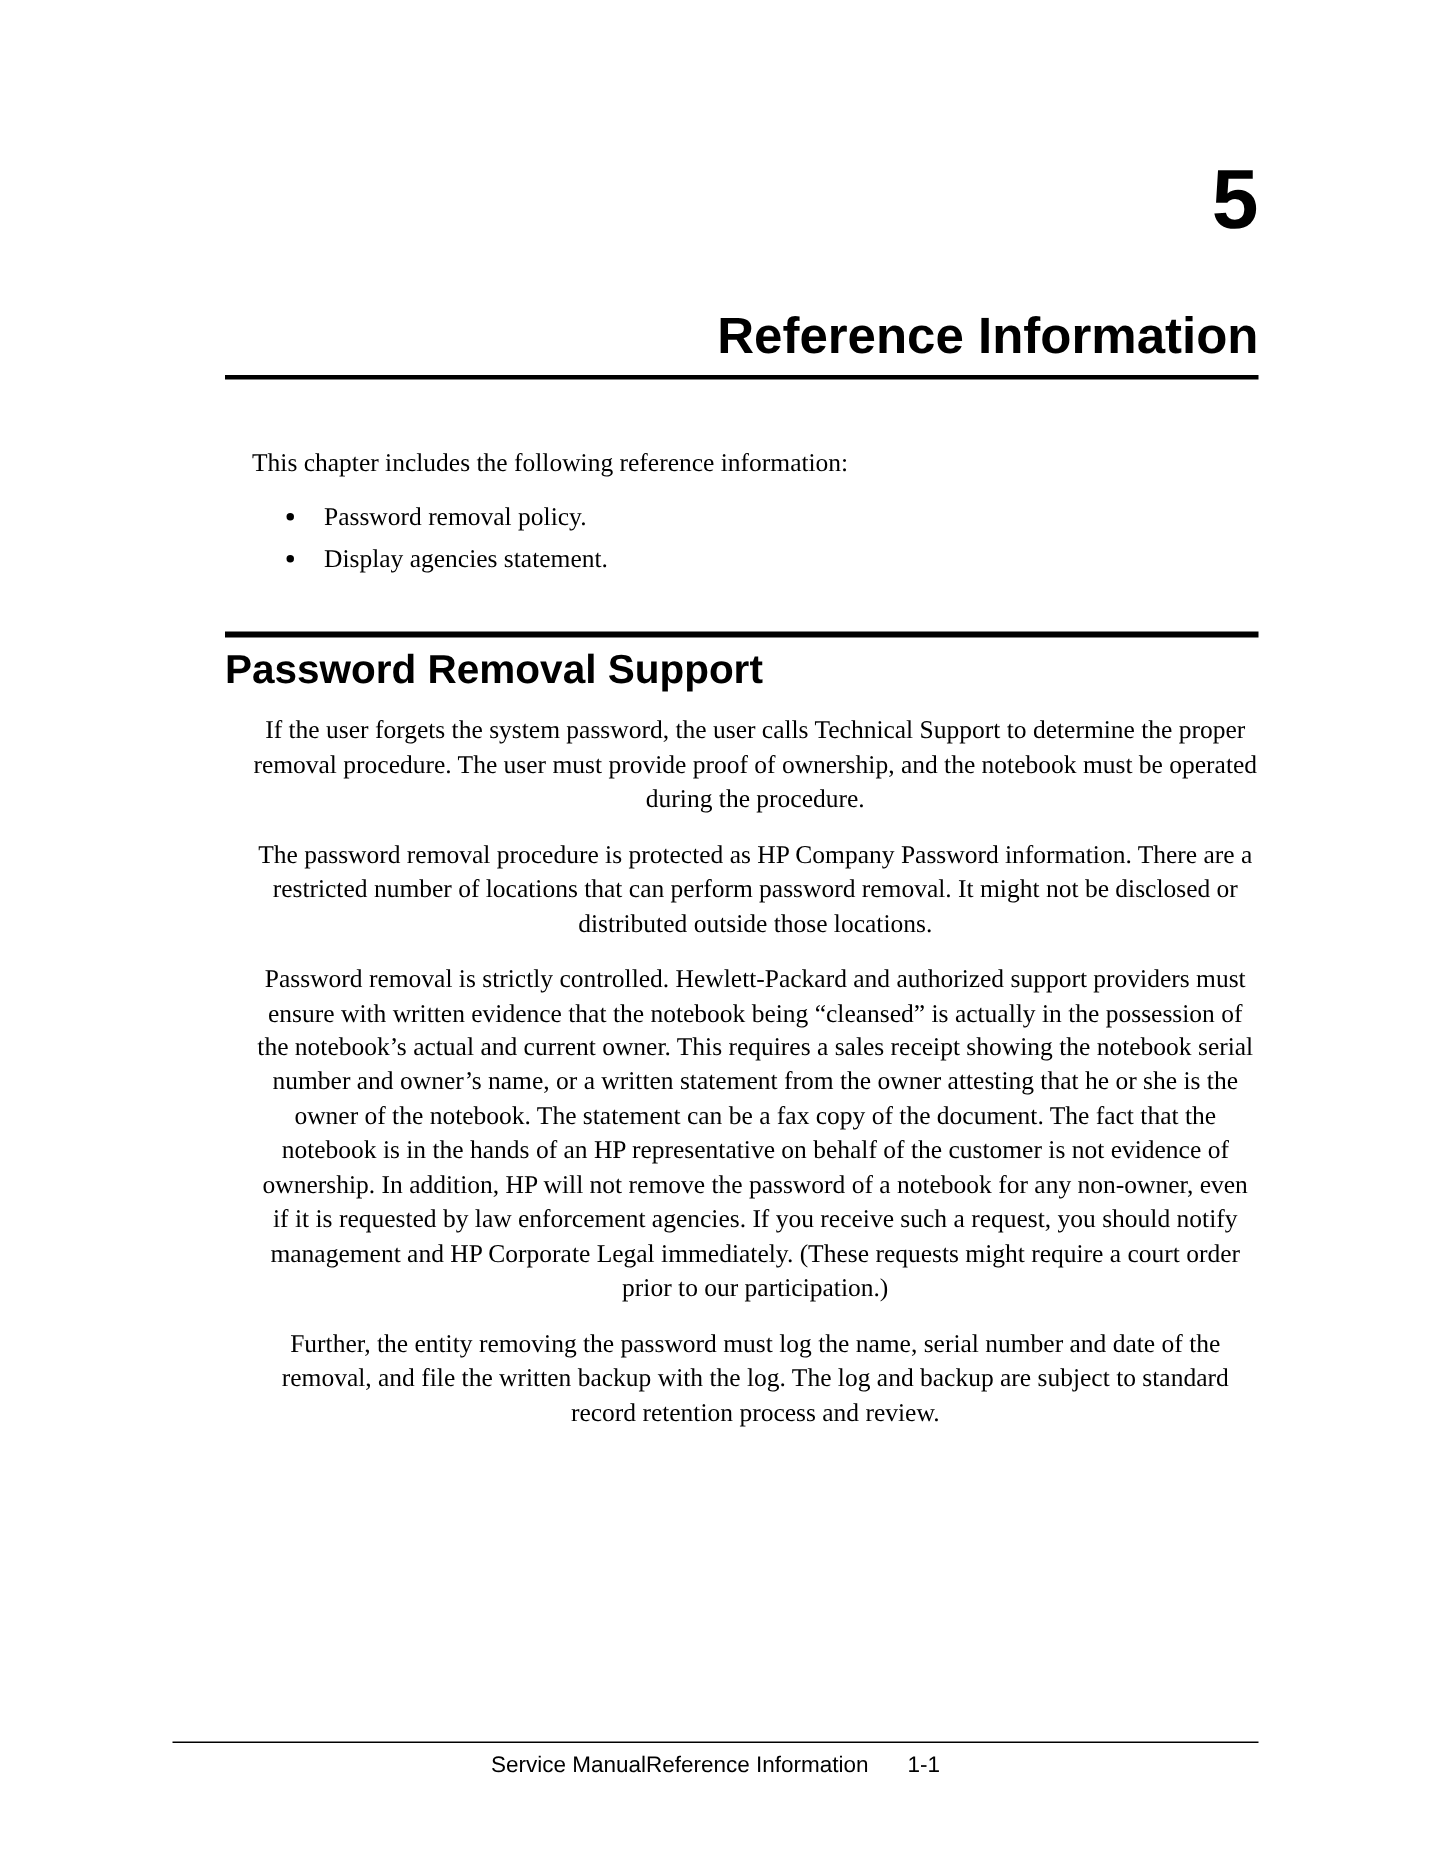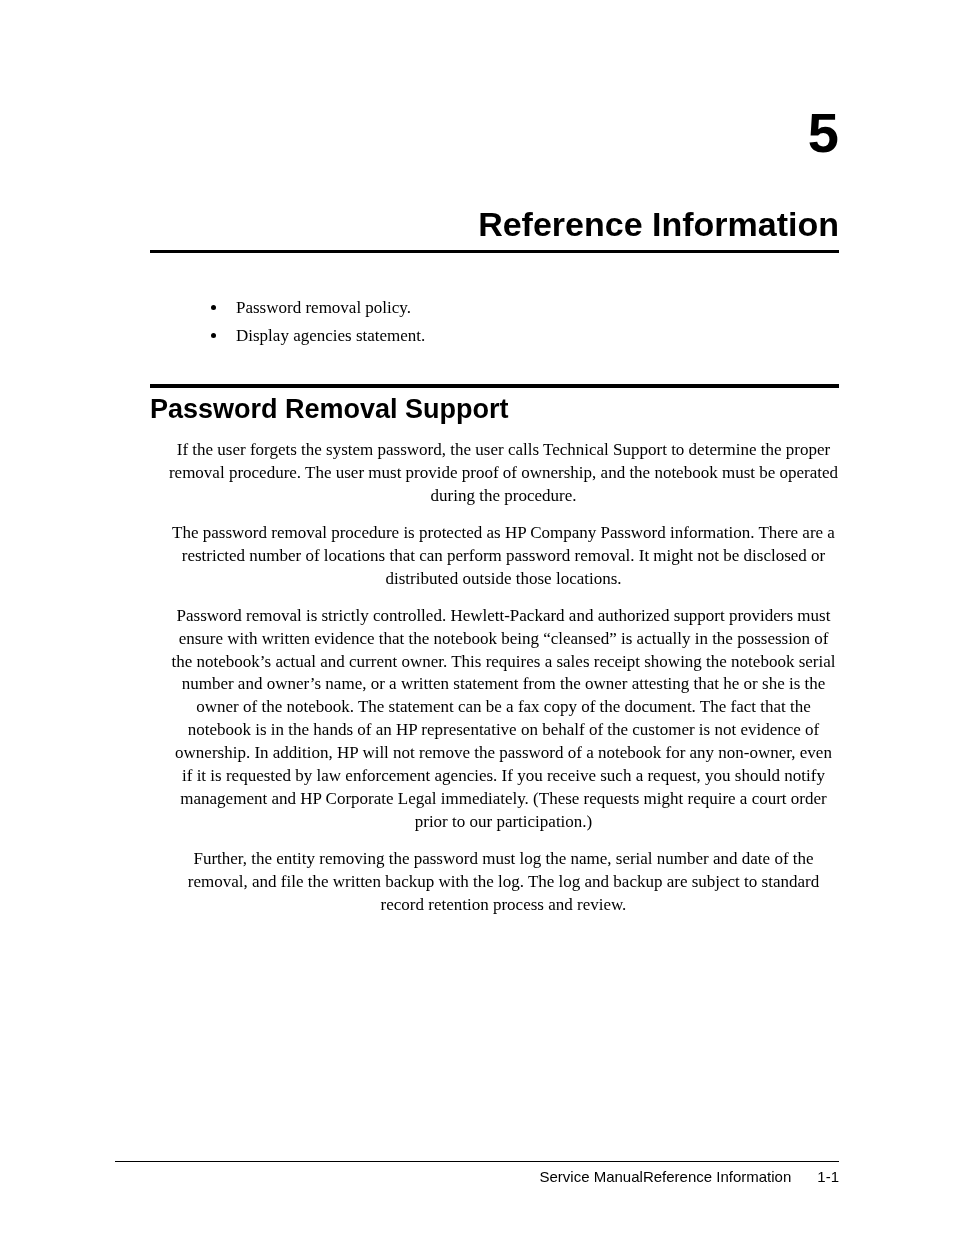--- a/index.html
+++ b/index.html
@@ -44,21 +44,20 @@
     line-height: 1.35;
   }
   ul.bullets {
     margin: 0 0 30px 18px;
     padding-left: 40px;
   }
   ul.bullets li {
     font-size: 17px;
     margin-bottom: 8px;
     padding-left: 8px;
-    margin-left: 20px;
   }
   .section-rule {
     border: none;
     border-top: 4px solid #000;
     margin: 0 0 6px 0;
   }
   .section-heading {
     font-family: Arial, Helvetica, sans-serif;
     font-weight: bold;
     font-size: 27px;
@@ -76,39 +75,40 @@
     right: 115px;
     bottom: 50px;
   }
   .footer-rule {
     border: none;
     border-top: 1px solid #000;
     margin: 0 0 6px 0;
   }
   .footer-row {
     display: flex;
-    justify-content: flex-end;
+    justify-content: center;
     font-family: Arial, Helvetica, sans-serif;
     font-size: 15px;
   }
   .footer-right {
     display: flex;
     gap: 26px;
   }
 </style>
 </head>
 <body>
 
 <div class="page">
 
   <div class="chapter-number">5</div>
 
   <div class="chapter-title">Reference Information</div>
   <hr class="title-rule">
 
+  <p class="intro">This chapter includes the following reference information:</p>
 
   <ul class="bullets">
     <li>Password removal policy.</li>
     <li>Display agencies statement.</li>
   </ul>
 
   <hr class="section-rule">
   <h2 class="section-heading">Password Removal Support</h2>
 
   <p class="body-text">If the user forgets the system password, the user calls Technical Support to determine the proper removal procedure. The user must provide proof of ownership, and the notebook must be operated during the procedure.</p>

